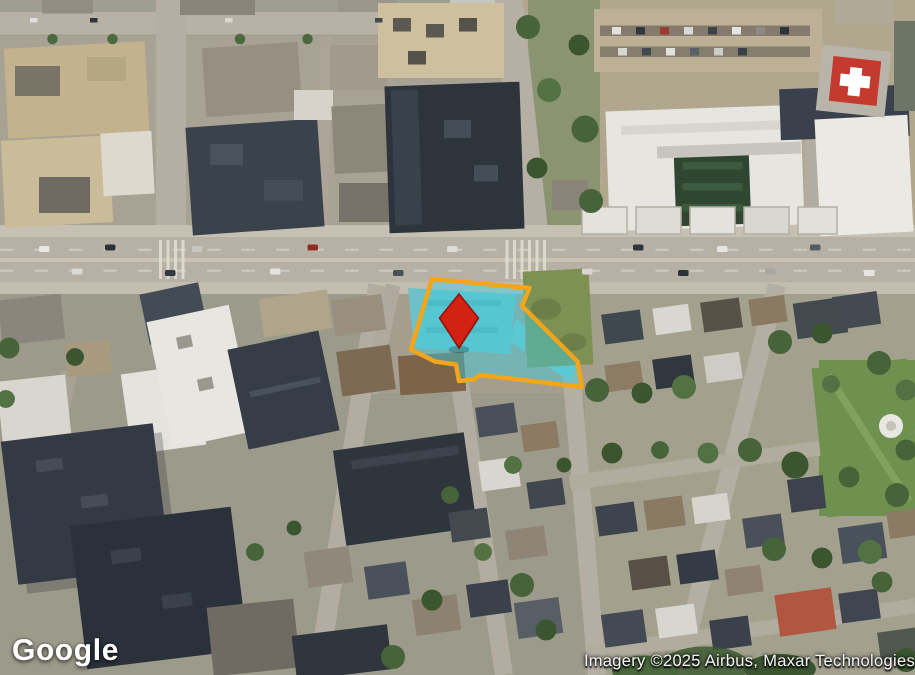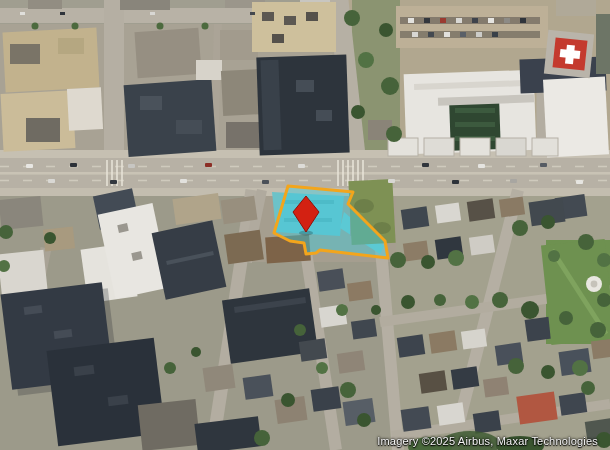--- a/index.html
+++ b/index.html
@@ -8,21 +8,21 @@
     font-family:"Liberation Sans",sans-serif;background:#a09e90;
     user-select:none;
   }
   .map svg{display:block;width:610px;height:450px;}
   .logo{
     position:absolute;left:8px;bottom:4px;
     font-size:20px;font-weight:bold;letter-spacing:.4px;color:#ffffff;
     text-shadow:0 1px 3px rgba(0,0,0,.6),0 0 2px rgba(0,0,0,.45);
   }
   .attribution{
-    position:absolute;right:12px;bottom:3px;
+    position:absolute;right:0;bottom:3px;
     font-size:11px;color:#f4f4f4;letter-spacing:.2px;
     text-shadow:0 0 2px #000,0 1px 1px #000,0 0 3px rgba(0,0,0,.8);
   }
 </style>
 </head>
 <body>
 
 <div class="map">
 <svg viewBox="0 0 610 450" xmlns="http://www.w3.org/2000/svg">
 
@@ -317,14 +317,15 @@
   <g>
     <polygon points="288,186 353,192 348,204 385,241 388,258 320,250 316,253 306,254 304,243 290,241 274,233" stroke-width="3" stroke-linejoin="round" fill="#3ecde1" stroke="#f3a51c" fill-opacity="0.45"></polygon>
   </g>
 
   <g>
     <ellipse cx="306" cy="233" rx="7" ry="2.5" fill="#000" opacity="0.22"></ellipse>
     <polygon points="306,196 319,212 306,232 293,212" stroke-width="1" fill="#d32112" stroke="#911109"></polygon>
   </g>
 </svg>
 
+<div class="logo">Google</div>
 <div class="attribution">Imagery ©2025 Airbus, Maxar Technologies</div>
 </div>
 
 </body></html>

